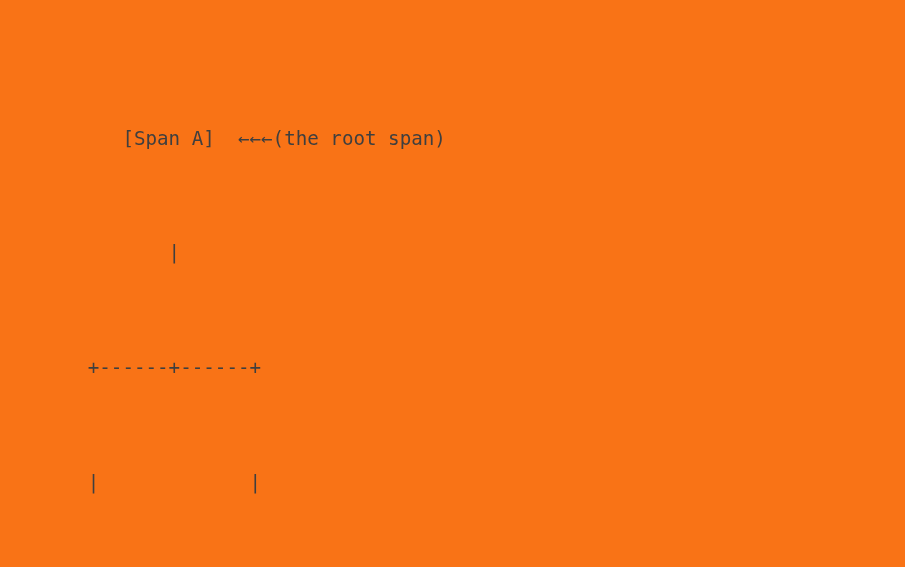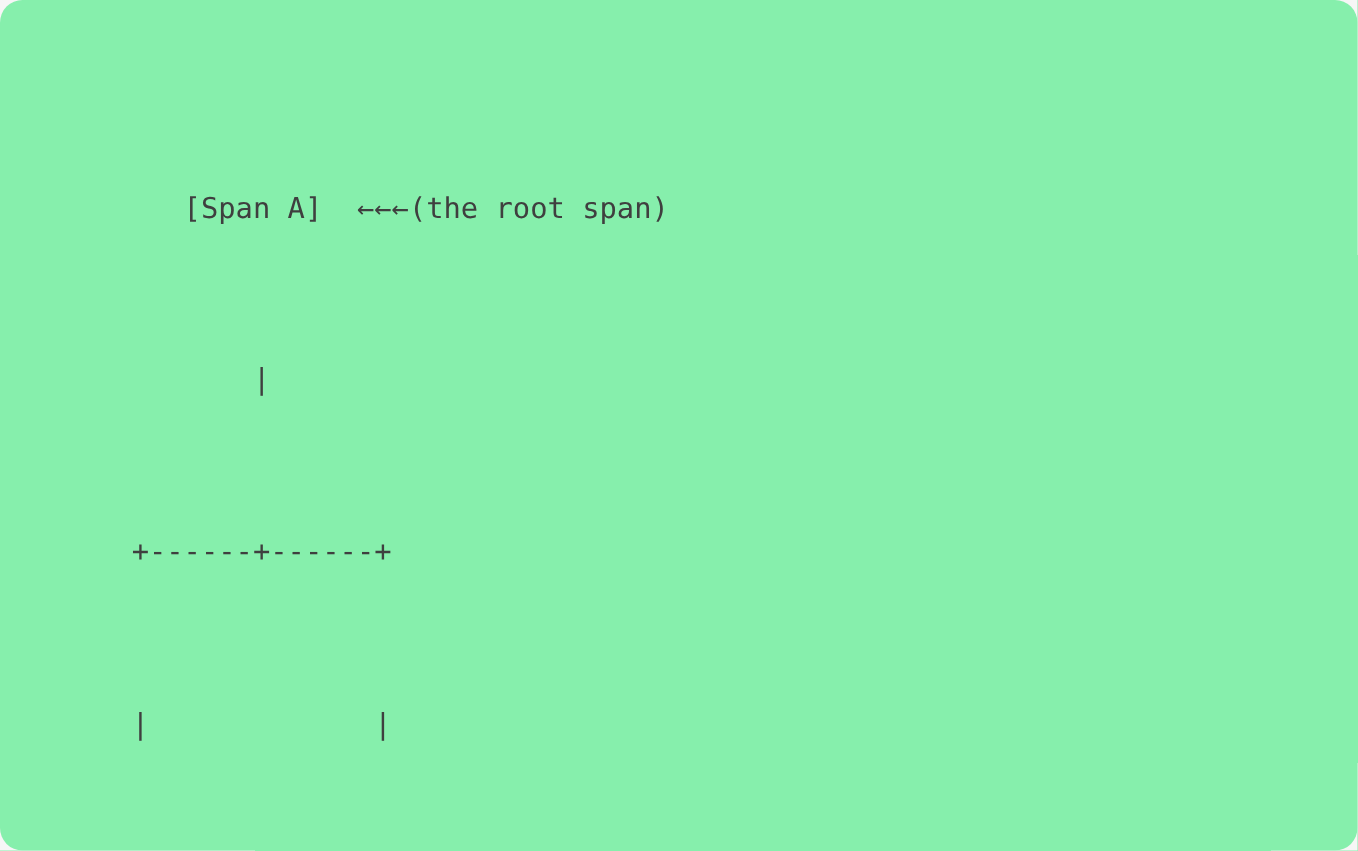--- a/index.html
+++ b/index.html
@@ -10,22 +10,21 @@
     width: 905px;
     height: 567px;
     background: #f6f6f6;
     overflow: hidden;
   }
   .code-block {
     box-sizing: border-box;
     width: 905px;
     height: 567px;
     padding: 43px 20px 0 30px;
-    background: #86efac;
-    border-radius: 15px;
+    background: #f97316;
   }
   .ascii-diagram {
     font-family: "DejaVu Sans Mono", "Liberation Mono", monospace;
     font-size: 19.2px;
     line-height: 38.3px;
     color: #3f3f3f;
     white-space: pre;
   }
   .diagram-line {
     white-space: pre;

